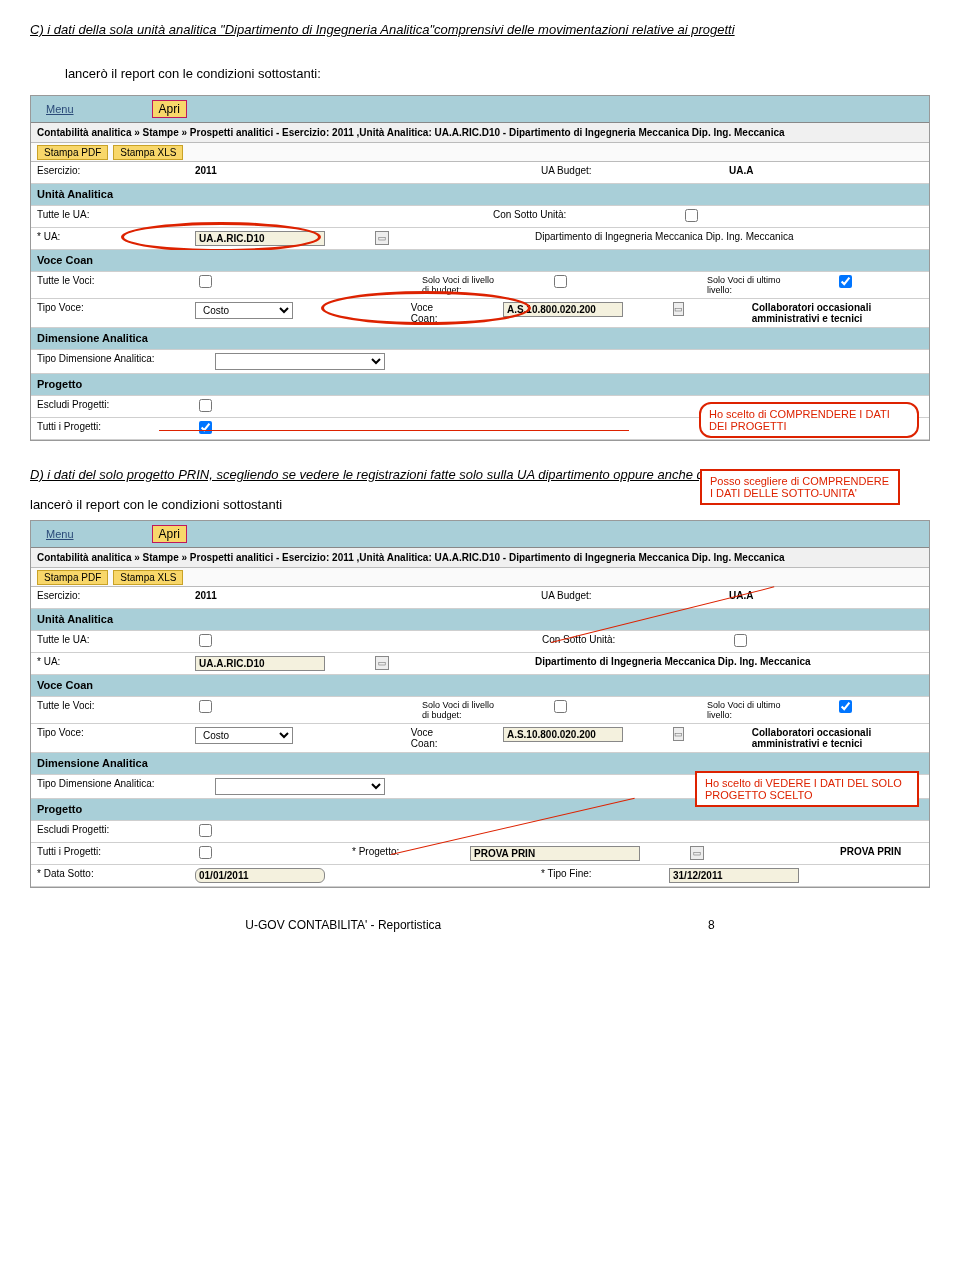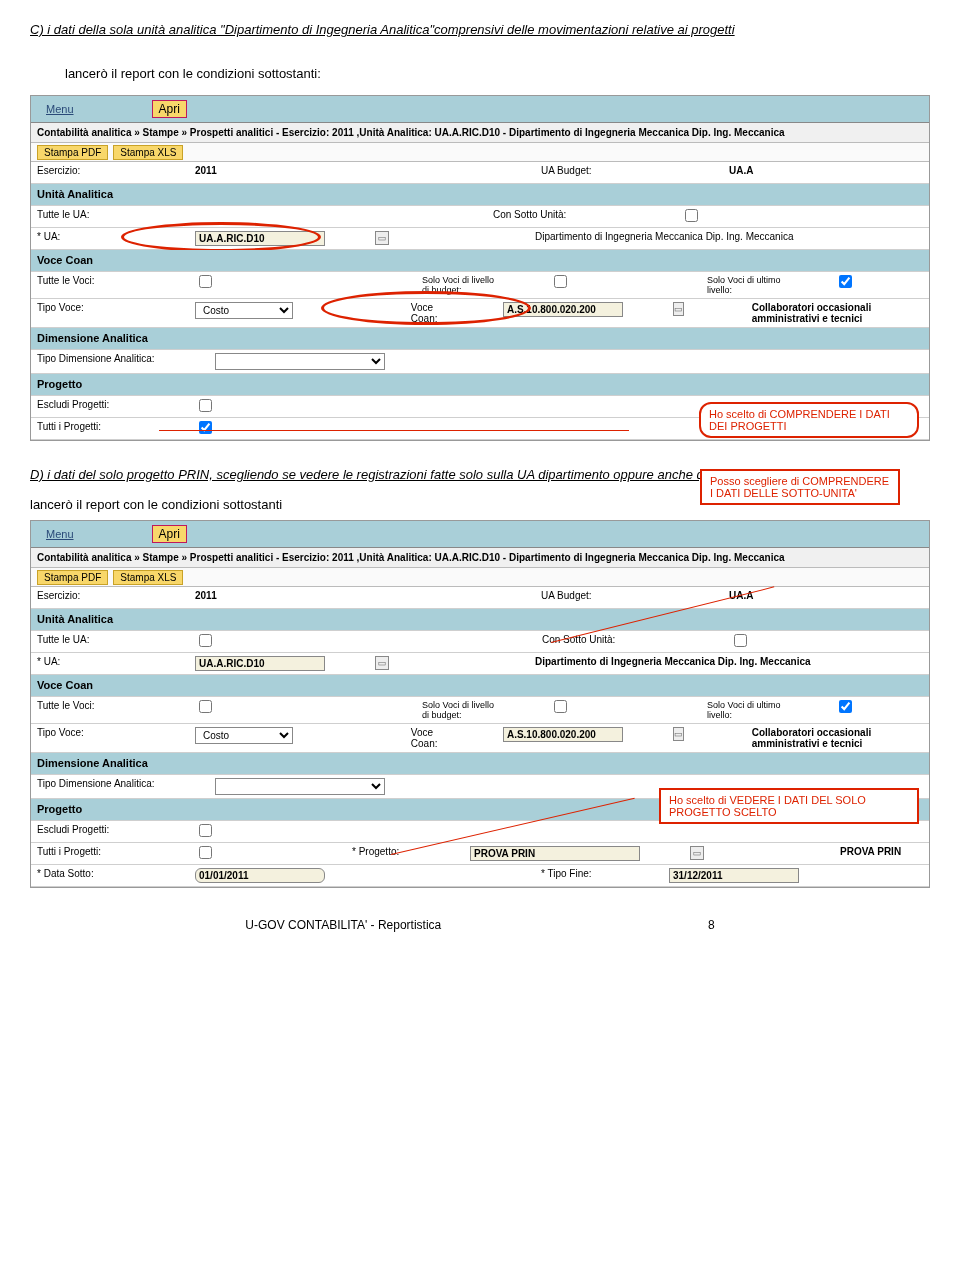--- a/index.html
+++ b/index.html
@@ -319,21 +319,21 @@
     <span style="font-weight:bold;">PROVA PRIN</span>
     <div class="annotation-line" style="left:360px; top:11px; width:250px; transform:rotate(-13deg); transform-origin:left;"></div>
   </div>
   <div class="row">
     <span class="label">* Data Sotto:</span>
     <input type="text" style="width: 130px; border-radius: 6px;" value="01/01/2011">
     <span style="width:120px;"></span>
     <span style="width:80px;">* Tipo Fine:</span>
     <input type="text" style="width: 130px;" value="31/12/2011">
   </div>
-  <div class="annotation-box" style="right:10px; bottom:63px; width:260px;margin-left:32px;">
+  <div class="annotation-box" style="right:10px; bottom:80px; width:224px;margin-left:32px;">
     <span>Ho scelto di VEDERE I DATI DEL SOLO PROGETTO SCELTO</span>
   </div>
 </div>
 
 <div class="footer">
   <span>U-GOV CONTABILITA' - Reportistica</span>
   <span style="display:inline-block; width:260px;"></span>
   <span>8</span>
 </div>
 

